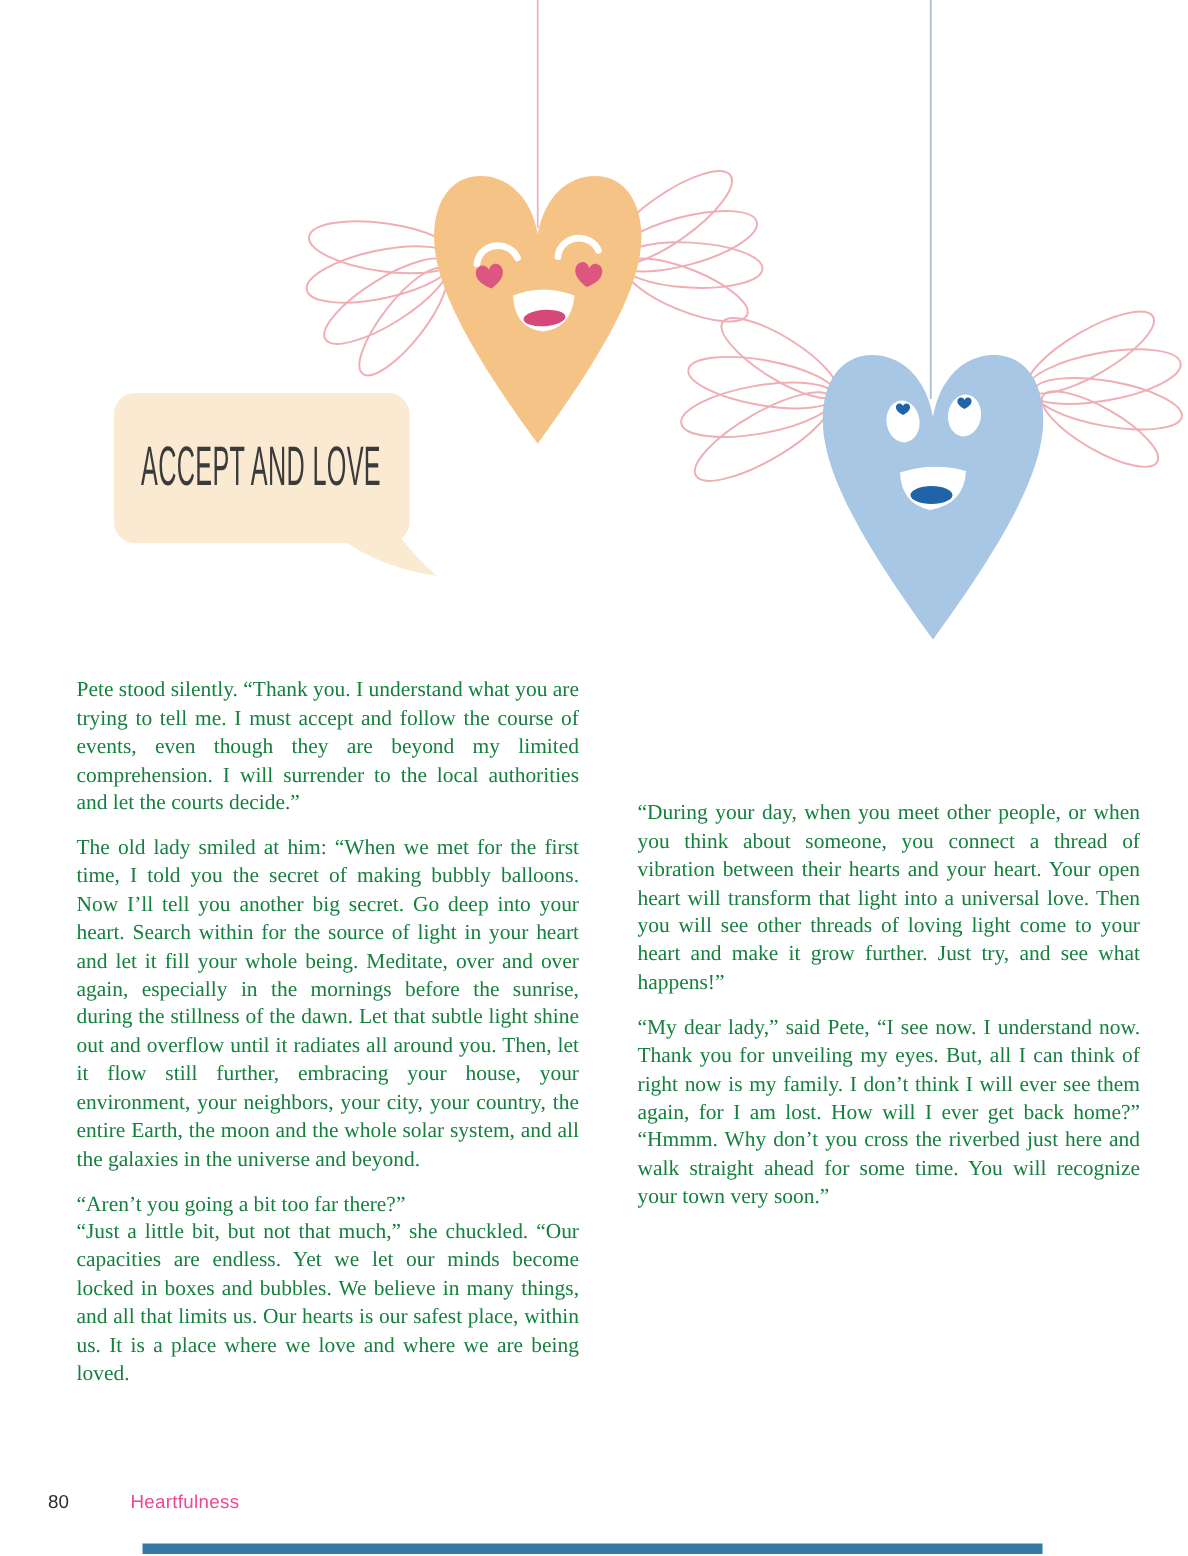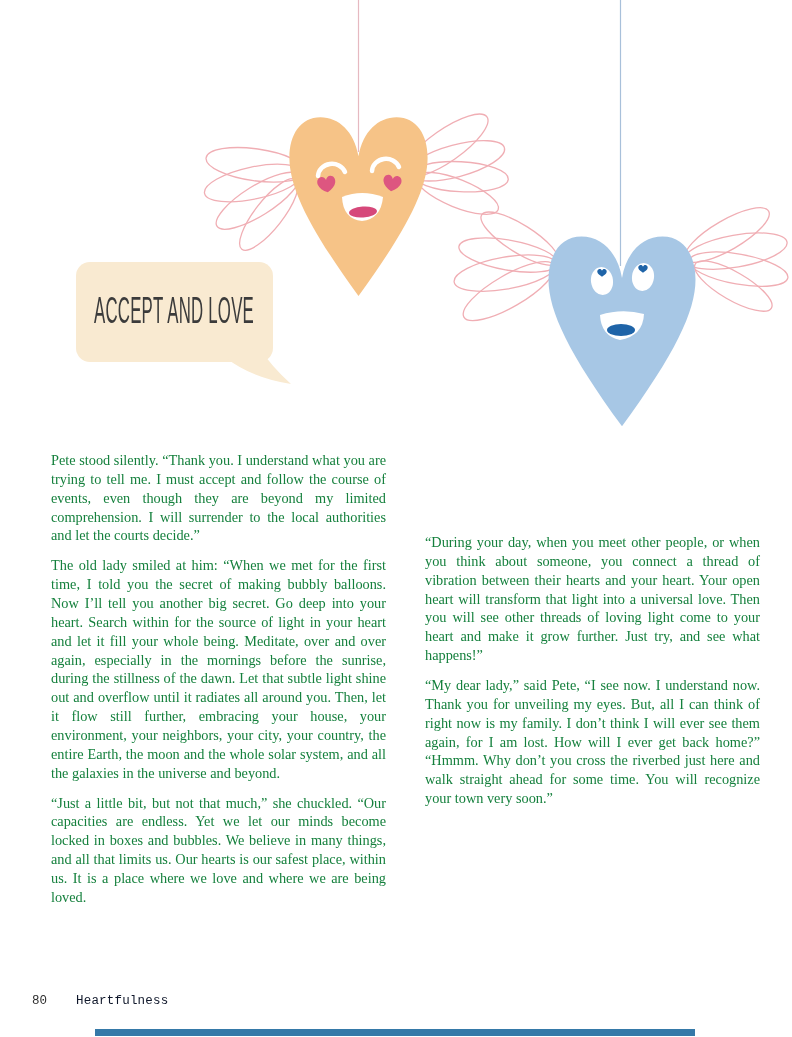--- a/index.html
+++ b/index.html
@@ -15,24 +15,24 @@
     font-family:"Liberation Serif", serif;
     font-size:14.3px;line-height:1.32;color:#15803d;
     text-align:justify;
   }
   .col-left{left:51px;top:451px;}
   .col-right{left:425px;top:533px;}
   .col p{margin:0 0 11px 0;}
   .col p.tight{margin-bottom:0;}
   .footer{
     position:absolute;left:0;top:994px;width:792px;height:20px;
-    font-family:Liberation Mono, monospace;font-size:12.5px;
+    font-family:Liberation Sans, sans-serif;font-size:12.5px;
   }
   .page-num{position:absolute;left:32px;top:0;color:#2f2f2f;}
-  .mag-name{position:absolute;left:76px;top:0;color:#0f172a;letter-spacing:.2px;}
+  .mag-name{position:absolute;left:87px;top:0;color:#ec4899;letter-spacing:.2px;}
   .footer-rule{
     position:absolute;left:95px;top:1029px;width:600px;height:7px;
     background:#3579a8;
   }
   .bubble-label-svg{letter-spacing:.5px;}
 </style>
 </head>
 <body>
 
 <div class="stage">
@@ -93,20 +93,21 @@
     <g>
       <rect x="76" y="262" width="197" height="100" rx="14" fill="#f9ead1"></rect>
       <path d="M226,358 Q252,378 291,384 Q271,366 258,346 Z" fill="#f9ead1"></path>
       <text x="94" y="323" font-size="37" textLength="160" lengthAdjust="spacingAndGlyphs" class="bubble-label-svg" font-family="Liberation Sans, sans-serif" fill="#3b3b3b">ACCEPT AND LOVE</text>
     </g>
   </svg>
 
   <div class="col col-left">
     <p>Pete stood silently. “Thank you. I understand what you are trying to tell me. I must accept and follow the course of events, even though they are beyond my limited comprehension. I will surrender to the local authorities and let the courts decide.”</p>
     <p>The old lady smiled at him: “When we met for the first time, I told you the secret of making bubbly balloons. Now I’ll tell you another big secret. Go deep into your heart. Search within for the source of light in your heart and let it fill your whole being. Meditate, over and over again, especially in the mornings before the sunrise, during the stillness of the dawn. Let that subtle light shine out and overflow until it radiates all around you. Then, let it flow still further, embracing your house, your environment, your neighbors, your city, your country, the entire Earth, the moon and the whole solar system, and all the galaxies in the universe and beyond.</p>
+    <p class="tight">“Aren’t you going a bit too far there?”</p>
     <p>“Just a little bit, but not that much,” she chuckled. “Our capacities are endless. Yet we let our minds become locked in boxes and bubbles. We believe in many things, and all that limits us. Our hearts is our safest place, within us. It is a place where we love and where we are being loved.</p>
   </div>
 
   <div class="col col-right">
     <p>“During your day, when you meet other people, or when you think about someone, you connect a thread of vibration between their hearts and your heart. Your open heart will transform that light into a universal love. Then you will see other threads of loving light come to your heart and make it grow further. Just try, and see what happens!”</p>
     <p>“My dear lady,” said Pete, “I see now. I understand now. Thank you for unveiling my eyes. But, all I can think of right now is my family. I don’t think I will ever see them again, for I am lost. How will I ever get back home?” “Hmmm. Why don’t you cross the riverbed just here and walk straight ahead for some time. You will recognize your town very soon.”</p>
   </div>
 
   <div class="footer">
     <span class="page-num">80</span>

